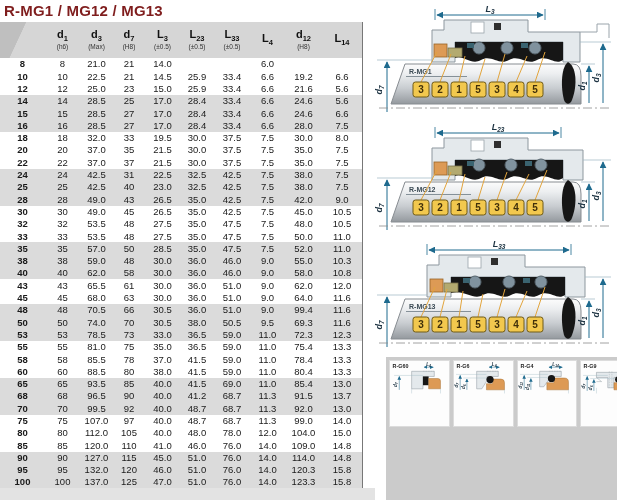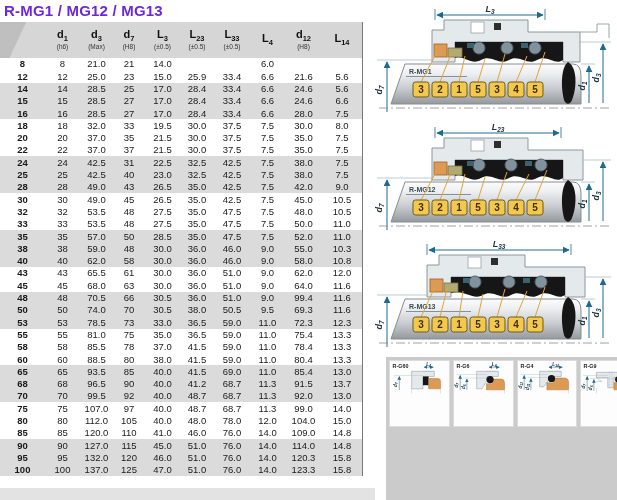--- a/index.html
+++ b/index.html
@@ -7,21 +7,21 @@
     --tag:#f2c84e; --orange:#dd9a55; --olive:#b3aa70; --housing:#e4e9ec;
     --dim:#1e6a8e; --leader:#e2a43c;
   }
   *{box-sizing:border-box;margin:0;padding:0}
   body{width:617px;height:500px;overflow:hidden;background:#fff;
        font-family:"Liberation Sans",sans-serif;position:relative}
   .page{position:absolute;inset:0}
   
   .left{position:absolute;left:0;top:0;width:375px;height:500px}
   .title{position:absolute;left:4px;top:2px;font-size:15px;font-weight:700;
-         color:#6d28d9;letter-spacing:.2px}
+         color:#7f1d1d;letter-spacing:.2px}
   .table-wrap{position:absolute;left:0;top:22px;width:363px;border-right:1px solid #777}
   table{border-collapse:collapse;table-layout:fixed;width:362px}
   th,td{text-align:center;vertical-align:middle;overflow:hidden;white-space:nowrap}
   thead th{background:var(--header-bg);height:36px;font-size:11px;color:#111;
            font-weight:700;line-height:1}
   thead th.corner{background:linear-gradient(115deg,#bfbfbf 0%,#bfbfbf 42%,#d6d6d6 43%)}
   th .htol{display:block;font-size:6.5px;font-weight:400;color:#333;margin-top:1px}
   th sub{font-size:7.5px;font-weight:700}
   tbody td{height:12.3px;font-size:9.5px;color:#1a1a1a;line-height:1}
   tbody td.c0{font-weight:700}
@@ -117,20 +117,32 @@
               <td>21.0</td>
               <td>21</td>
               <td>14.0</td>
               <td></td>
               <td></td>
               <td>6.0</td>
               <td></td>
               <td></td>
             </tr>
             <tr>
+              <td class="c0">10</td>
+              <td>10</td>
+              <td>22.5</td>
+              <td>21</td>
+              <td>14.5</td>
+              <td>25.9</td>
+              <td>33.4</td>
+              <td>6.6</td>
+              <td>19.2</td>
+              <td>6.6</td>
+            </tr>
+            <tr>
               <td class="c0">12</td>
               <td>12</td>
               <td>25.0</td>
               <td>23</td>
               <td>15.0</td>
               <td>25.9</td>
               <td>33.4</td>
               <td>6.6</td>
               <td>21.6</td>
               <td>5.6</td>

